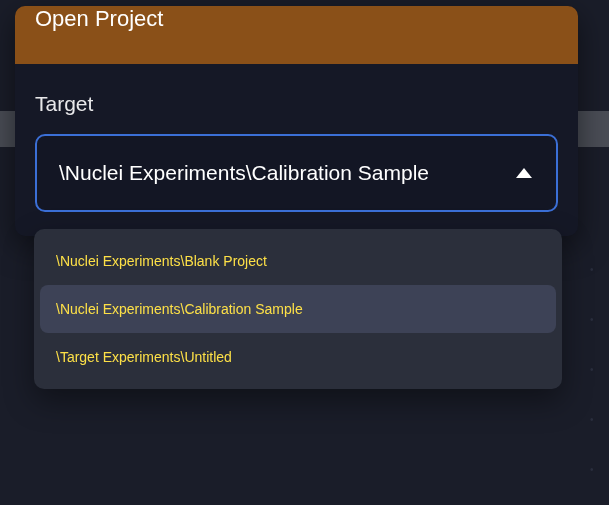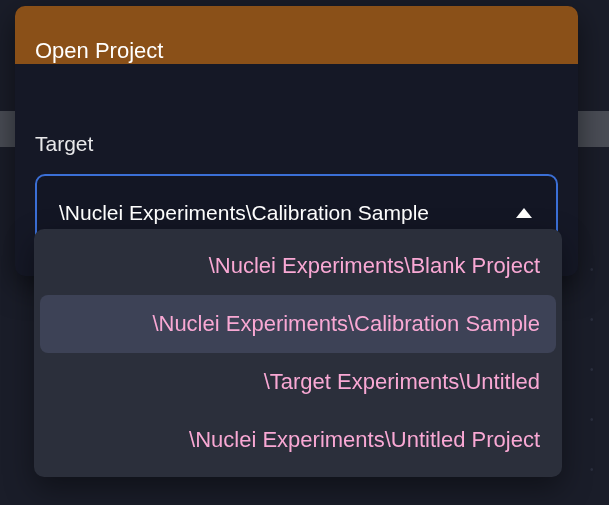--- a/index.html
+++ b/index.html
@@ -43,33 +43,32 @@
       border-radius: 10px;
       background: #151826;
       box-shadow: 0 10px 30px rgba(0,0,0,0.5);
       z-index: 1;
       overflow: visible;
     }
     .dialog-header {
       background: #8a5018;
       height: 58px;
       display: flex;
-      align-items: flex-end;
+      align-items: flex-start;
       padding: 0 20px;
       border-top-left-radius: 10px;
       border-top-right-radius: 10px;
     }
     .dialog-title {
       color: #ffffff;
       font-size: 22px;
       font-weight: 500;
     }
     .dialog-body {
       padding: 28px 20px 24px 20px;
-      margin-top: 40px;
     }
     .field-label {
       color: #e8e8ea;
       font-size: 21px;
       font-weight: 400;
       margin-bottom: 18px;
       display: block;
     }
     .select {
       position: relative;
@@ -100,28 +99,27 @@
       left: 34px;
       top: 229px;
       width: 528px;
       background: #2b2f3b;
       border-radius: 10px;
       padding: 8px 6px;
       z-index: 2;
       box-shadow: 0 12px 30px rgba(0,0,0,0.4);
     }
     .dropdown-item {
-      color: #f9a8d4;
-      font-size: 22px;
+      color: #fde047;
+      font-size: 14px;
       padding: 16px 16px;
       border-radius: 8px;
       cursor: pointer;
       white-space: nowrap;
       overflow: hidden;
-      text-align: right;
     }
     .dropdown-item.selected {
       background: #3d4256;
     }
   </style>
 </head>
 <body>
 
 <div class="bg-strip"></div>
 <div class="dots">•
@@ -145,14 +143,13 @@
         </svg>
       </span>
     </div>
   </div>
 </div>
 
 <div class="dropdown" id="dropdown">
     <div class="dropdown-item">\Nuclei Experiments\Blank Project</div>
     <div class="dropdown-item selected">\Nuclei Experiments\Calibration Sample</div>
     <div class="dropdown-item">\Target Experiments\Untitled</div>
-    <div class="dropdown-item">\Nuclei Experiments\Untitled Project</div>
   </div>
 
 </body></html>

